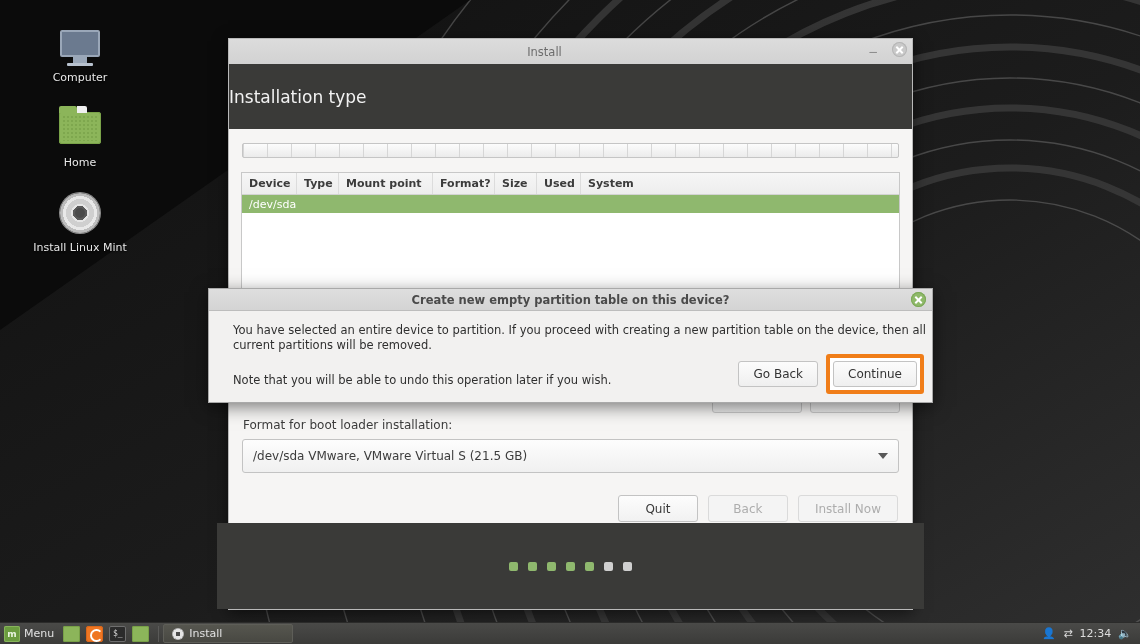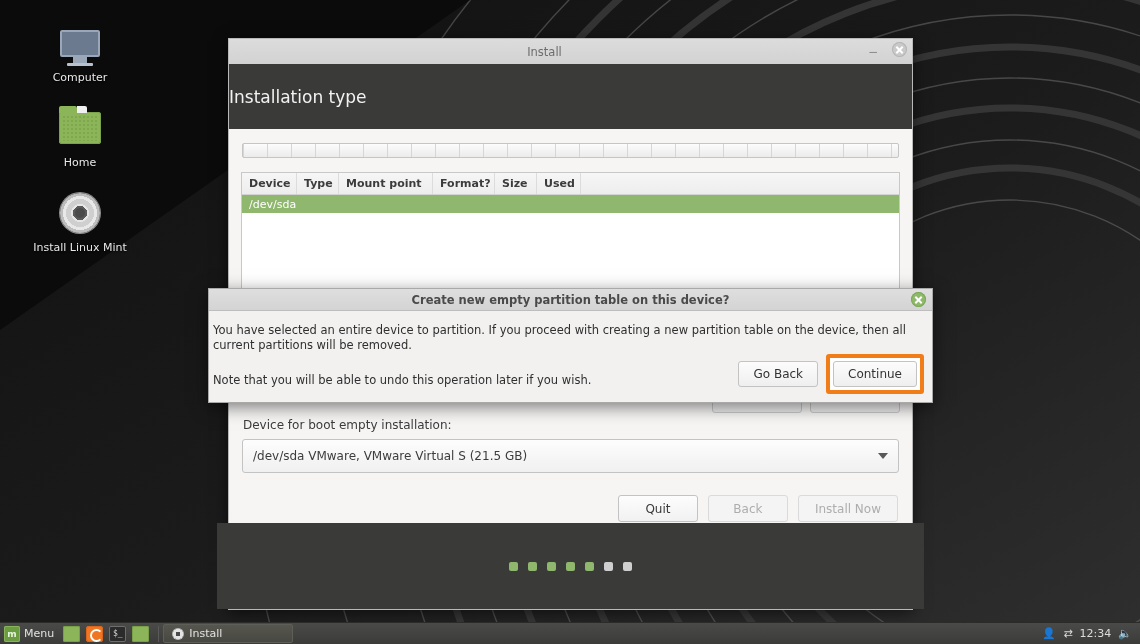--- a/index.html
+++ b/index.html
@@ -255,21 +255,21 @@
     height: 22px;
     background: linear-gradient(#dedede, #d4d4d4);
     border-bottom: 1px solid #bdbdbd;
     display: flex; align-items: center; position: relative;
   }
   .dlg-title .t {
     flex: 1; text-align: center;
     font-size: 11.5px; font-weight: bold; color: #4a4a4a;
   }
   .dlg-title .x { position: absolute; right: 6px; top: 3px; }
-  .dlg-body { padding: 12px 6px 0 4px; }
+  .dlg-body { padding: 12px 6px 0 24px; }
   .dlg-body p { font-size: 11.5px; color: #2f2f2f; line-height: 15px; }
   .dlg-body p.second { margin-top: 20px; }
   .dlg-btns {
     position: absolute; right: 8px; bottom: 8px;
     display: flex; align-items: center; gap: 8px;
   }
   .dlg-btn {
     min-width: 66px; height: 26px;
     background: linear-gradient(#fcfcfc, #efefef);
     border: 1px solid #c3c3c3; border-radius: 3px;
@@ -412,32 +412,33 @@
       <div class="part-strip"></div>
 
       <div class="ptable">
         <div class="ptable-head">
           <div class="th" style="width:55px">Device</div>
           <div class="th" style="width:42px">Type</div>
           <div class="th" style="width:94px">Mount point</div>
           <div class="th" style="width:62px">Format?</div>
           <div class="th" style="width:42px">Size</div>
           <div class="th" style="width:44px">Used</div>
+          <div class="th last">System</div>
         </div>
         <div class="ptable-row">
           <span>/dev/sda</span>
         </div>
       </div>
 
       <div class="peek-btns">
         <div class="peek-btn"></div>
         <div class="peek-btn"></div>
       </div>
 
-      <div class="boot-label">Device for boot empty installation:</div>
+      <div class="boot-label">Format for boot loader installation:</div>
 
       <div class="combo">
         <span class="val">/dev/sda VMware, VMware Virtual S (21.5 GB)</span>
         <span class="arrow"></span>
       </div>
 
       <div class="bottom-btns">
         <div class="btn">Quit</div>
         <div class="btn disabled">Back</div>
         <div class="btn disabled">Install Now</div>

